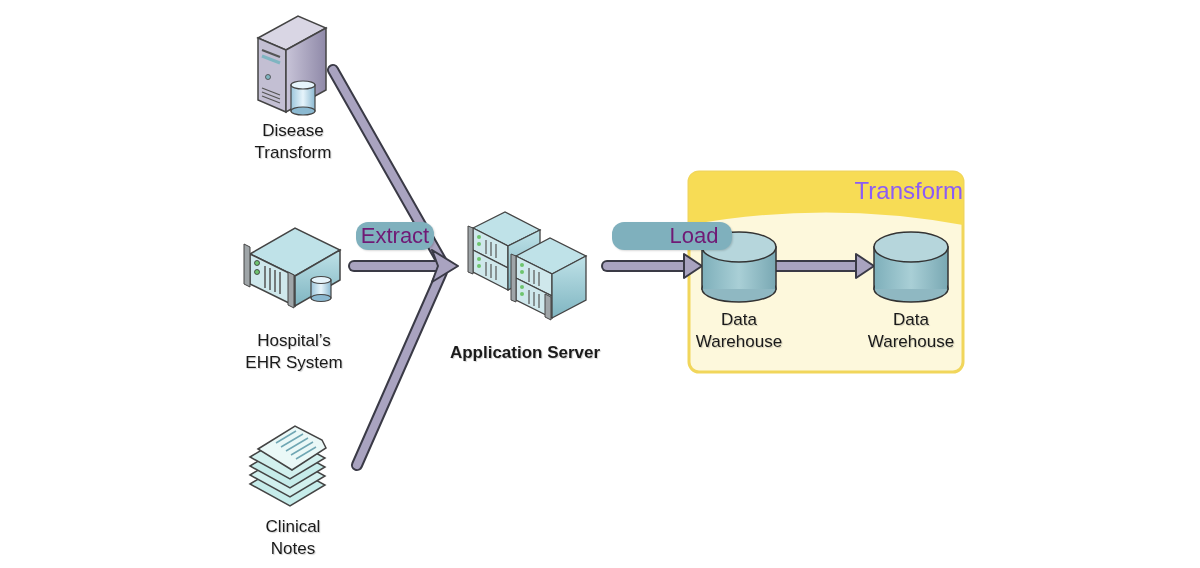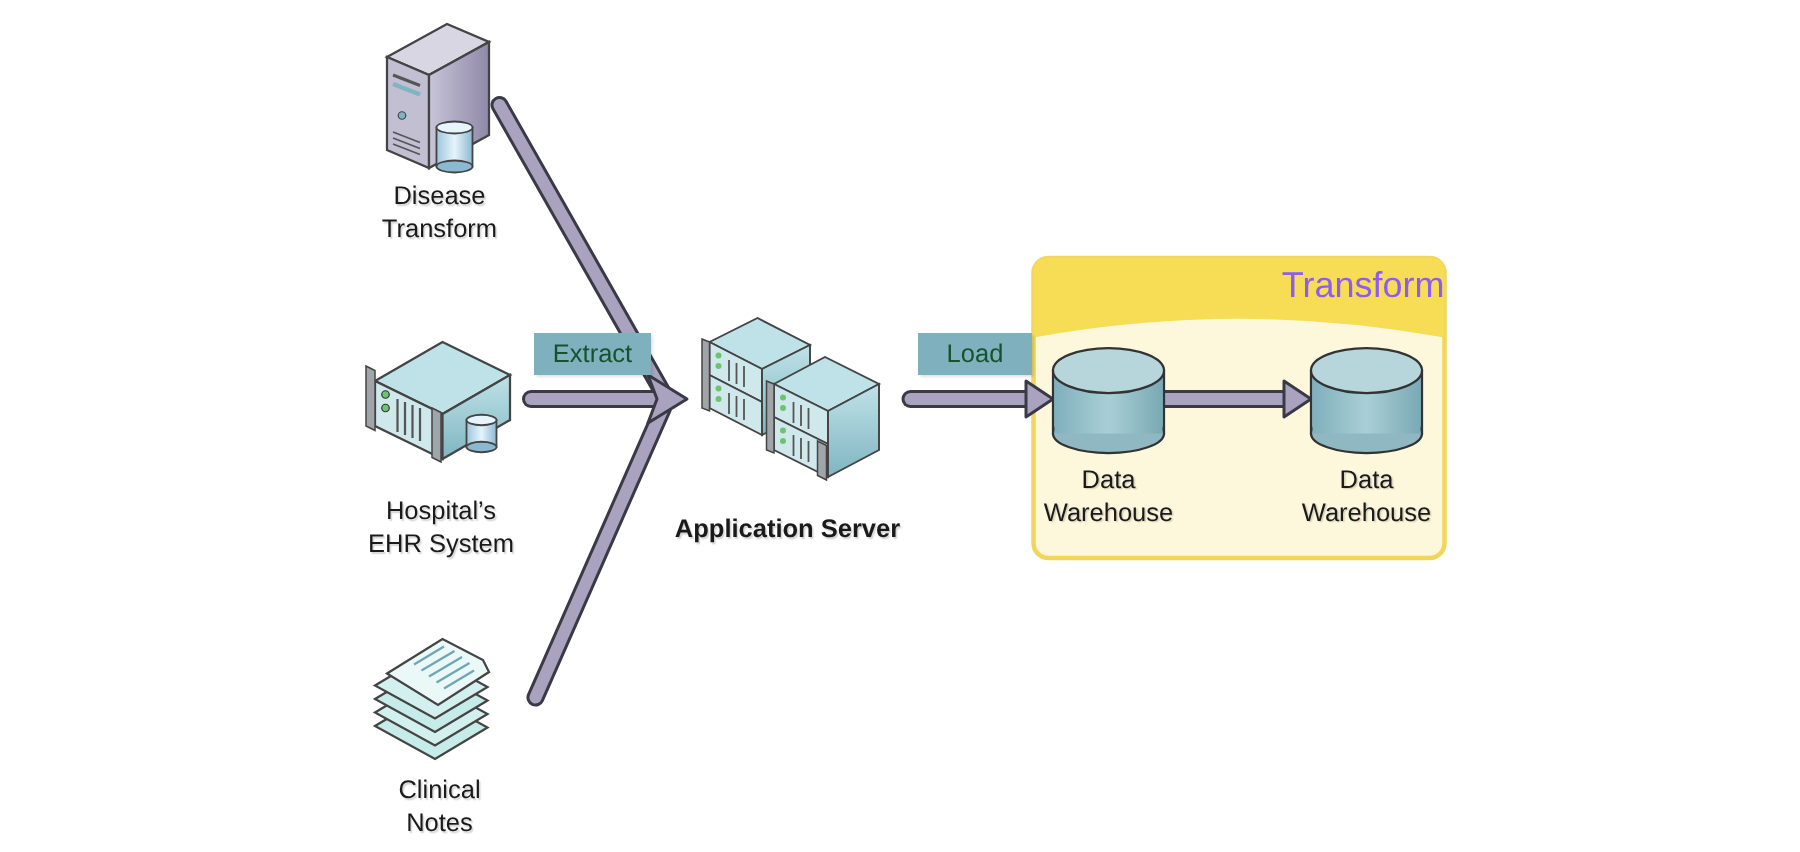--- a/index.html
+++ b/index.html
@@ -1,22 +1,22 @@
 <!DOCTYPE html>
 <html><head>
   <meta charset="utf-8">
   <style>
     html, body { margin: 0; padding: 0; background: #ffffff; }
     body { width: 1200px; height: 568px; position: relative; overflow: hidden;
            font-family: "Liberation Sans", sans-serif; }
     #diagram { position: absolute; left: 0; top: 0; width: 1012px; height: 568px; }
     .lbl { position: absolute; text-align: center; font-size: 17px; color: #1a1a1a;
            line-height: 22px; text-shadow: 1px 1px 1px rgba(0,0,0,0.18); }
-    .tag { position: absolute; background: #7fb0bd; border-radius: 0; color: #14532d;
-           font-size: 17px; display: flex; align-items: center; justify-content: center;
+    .tag { position: absolute; background: #7fb0bd; border-radius: 12px; color: #701a75;
+           font-size: 22px; display: flex; align-items: center; justify-content: center;
            box-shadow: 1px 1px 2px rgba(0,0,0,0.15); }
     .transform-title { position: absolute; font-size: 24px; color: #8b5cf6; text-align: right; }
   </style>
 </head>
 <body>
 
 <div id="diagram">
   <svg width="1200" height="568" viewBox="0 0 1200 568" style="position:absolute;left:0;top:0;">
     <defs>
       <linearGradient id="gServer" x1="0" y1="0" x2="1" y2="0">
@@ -172,21 +172,21 @@
   <div class="lbl" style="left:232px;top:330px;width:124px;">
     <div>Hospital’s</div>
     <div>EHR System</div>
   </div>
   <div class="lbl" style="left:238px;top:516px;width:110px;">
     <div>Clinical</div>
     <div>Notes</div>
   </div>
 
   <div class="tag" style="left:356px;top:222px;width:78px;height:28px;">Extract</div>
-  <div class="tag" style="left:612px;top:222px;width:76px;height:28px;">Load</div>
+  <div class="tag" style="left:612px;top:222px;width:76px;height:28px;padding-left:44px;">Load</div>
 
   <div class="lbl" style="left:440px;top:342px;width:170px;font-weight:bold;">Application Server</div>
 
   <div class="transform-title" style="left:689px;top:177px;width:274px;">Transform</div>
 
   <div class="lbl" style="left:684px;top:309px;width:110px;">
     <div>Data</div>
     <div>Warehouse</div>
   </div>
   <div class="lbl" style="left:856px;top:309px;width:110px;">

